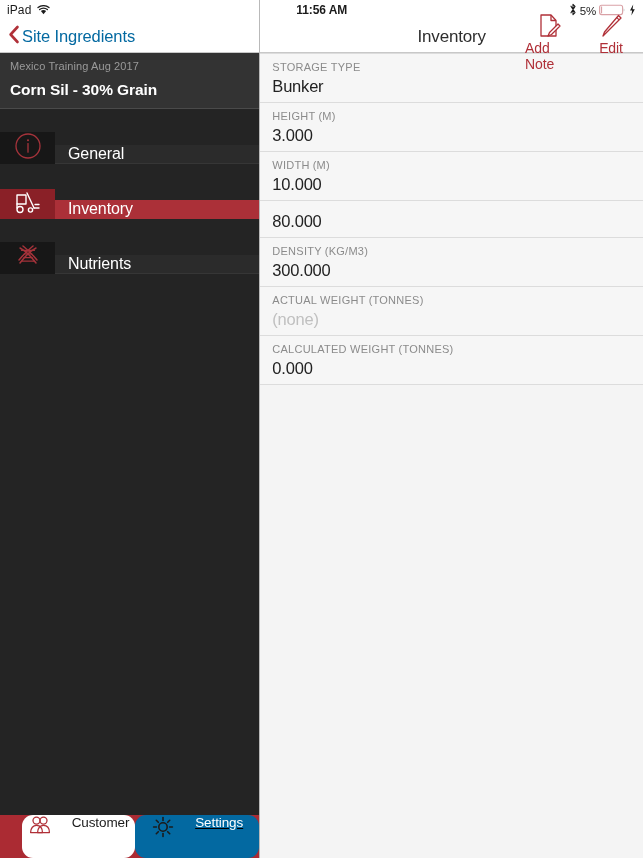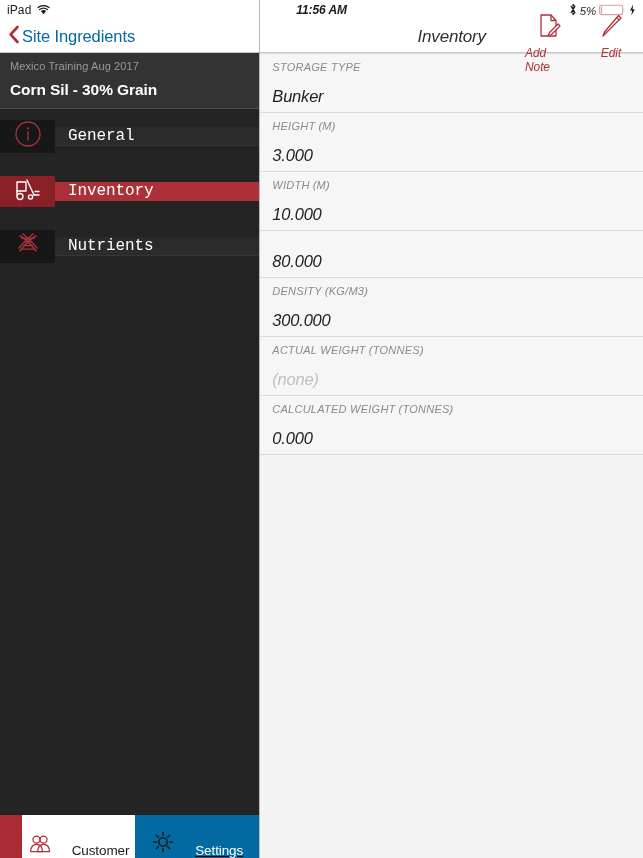--- a/index.html
+++ b/index.html
@@ -42,22 +42,22 @@
     background: #333333;
     padding: 7px 0 9px 10px;
     border-bottom: 1px solid #4a4a4a;
   }
   .item-sub { font-size: 11px; color: #9a9a9a; letter-spacing: .1px; }
   .item-title { font-size: 15.5px; color: #ffffff; font-weight: bold; margin-top: 9px; letter-spacing: -.1px; }
 
   
   .section-list { background: #242424; }
   .section-row {
-    display: flex; align-items: center;
-    height: 55px; cursor: pointer; font-family: Liberation Mono, monospace;
+    display: flex; align-items: flex-end;
+    height: 55px; cursor: pointer;
   }
   .section-row .icon-cell {
     width: 55px; min-width: 55px;
     background: #171717;
     display: flex; align-items: center; justify-content: center;
   }
   .section-row .label-cell {
     flex: 1; background: #2b2b2b;
     display: flex; align-items: center;
     padding-left: 13px;
@@ -69,34 +69,34 @@
 
   .sidebar-filler { flex: 1; background: #242424; }
 
   
   .tabbar {
     height: 43px; background: #ab2b33;
     display: flex; align-items: stretch;
   }
   .tabbar .edge { width: 22px; background: #ab2b33; }
   .tab {
-    display: flex; align-items: flex-end; justify-content: center;
-    gap: 20px; cursor: pointer;
+    display: flex; align-items: flex-start; justify-content: center;
+    gap: 20px; cursor: pointer; border-radius: 11px;
   }
   .tab.customer { width: 113px; background: #ffffff; }
   .tab.settings { flex: 1; background: #0369a1; text-decoration: underline; }
   .tab-label { font-size: 13.5px; letter-spacing: -.1px; }
   .tab.customer .tab-label { color: #1b1b1b; }
   .tab.settings .tab-label { color: #ffffff; }
 
   
   .right-pane {
     width: 453px; height: 858px;
     background: #1d4ed8;
-    display: flex; flex-direction: column; font-style: italic;
+    display: flex; flex-direction: column;
   }
   .statusbar-right {
     height: 20px; background: #fff;
     display: flex; align-items: center;
     position: relative;
   }
   .sb-time {
     font-size: 12px; color: #1b1b1b; font-weight: bold;
     position: absolute; left: 36px; top: 3px;
     letter-spacing: -.1px;
@@ -121,38 +121,38 @@
     position: absolute; right: 8px; top: -5px;
     display: flex; gap: 14px;
   }
   .nav-action {
     width: 48px;
     display: flex; flex-direction: column; align-items: center;
     cursor: pointer;
   }
   .nav-action-icon { height: 24px; display: flex; align-items: flex-end; justify-content: center; }
   .nav-action-label {
-    font-size: 12px; color: #b03038; margin-top: 7px; letter-spacing: -.1px;
+    font-size: 14px; color: #b03038; margin-top: 1px; letter-spacing: -.1px;
   }
 
   
   .detail-list { background: #f4f4f4; border-radius: 19px; }
   .detail-row {
     background: #f6f6f6;
     padding: 7px 0 6px 12px;
     border-bottom: 1px solid #dcdcdc;
   }
   .detail-row:first-child { border-top: 1px solid #dcdcdc; }
   .detail-label {
     font-size: 11px; color: #8b8b8b;
     letter-spacing: .25px;
   }
   .detail-unit { letter-spacing: .25px; margin-left: 3px; }
   .detail-value {
-    font-size: 16.5px; color: #222222; margin-top: 14px;
+    font-size: 16.5px; color: #222222; margin-top: 4px;
     letter-spacing: -.2px;
   }
   .detail-value.empty { color: #c0c0c0; }
   .detail-filler { flex: 1; background: #f4f4f4; }
 </style>
 </head>
 <body>
 
 <div id="app">
 

